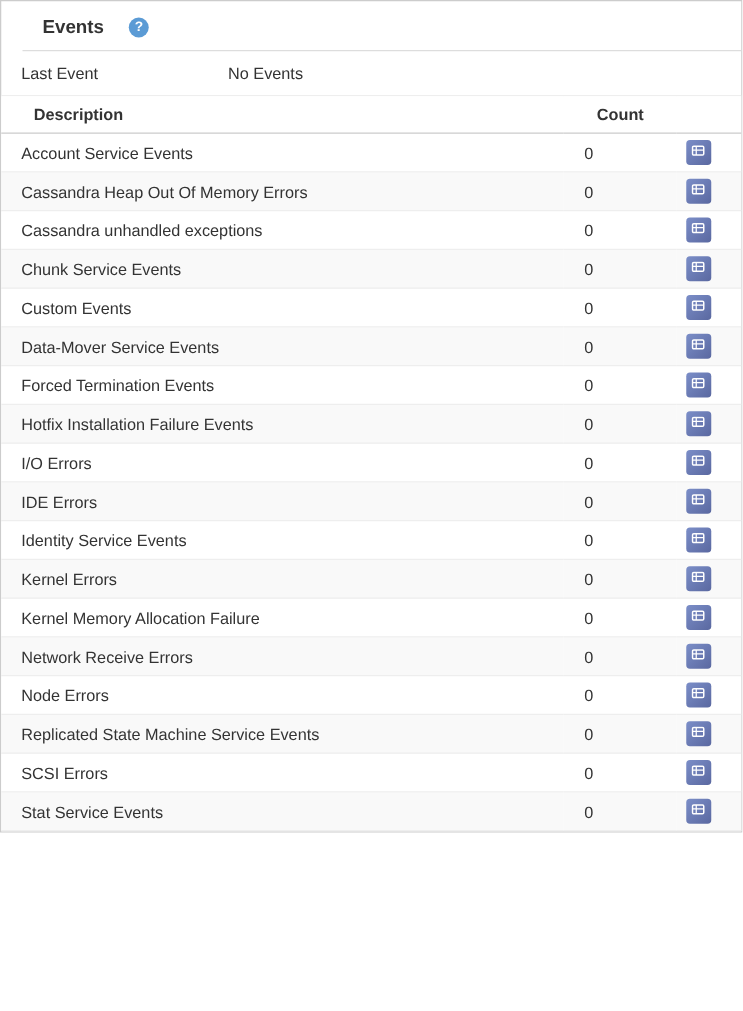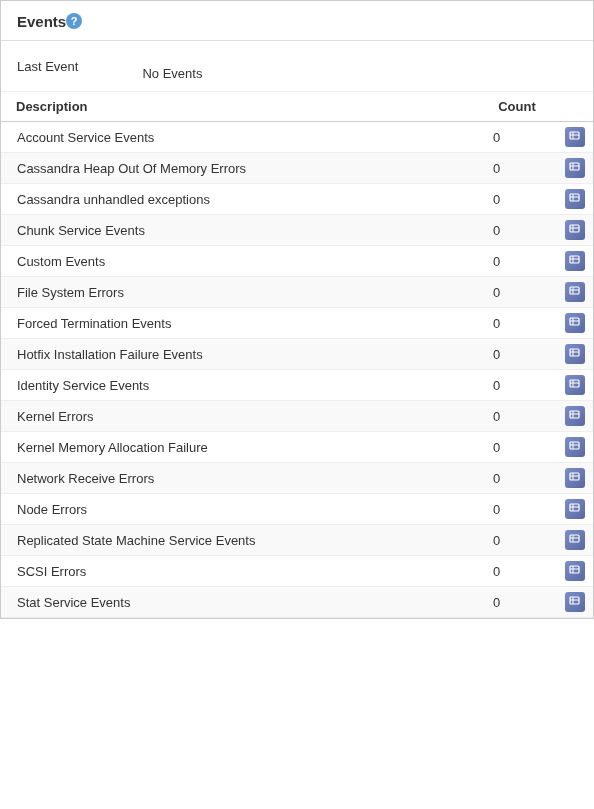--- a/index.html
+++ b/index.html
@@ -12,23 +12,25 @@
       min-height: 809px;
     }
     .page-container {
       width: 594px;
       padding: 0;
       border: 1px solid #ccc;
       background: #fff;
     }
     .page-header {
       display: flex;
+      align-items: center;
       padding: 12px 16px 10px 16px;
       border-bottom: 1px solid #ddd;
-      gap: 0;
+      gap: 20px;
+      margin-left: 17px;
     }
     .page-title {
       font-size: 15px;
       font-weight: bold;
       color: #333;
     }
     .help-icon {
       width: 16px;
       height: 16px;
       background: #5b9bd5;
@@ -38,43 +40,42 @@
       justify-content: center;
       color: #fff;
       font-size: 11px;
       font-weight: bold;
       cursor: pointer;
     }
     .last-event-row {
       display: flex;
       align-items: center;
       padding: 10px 16px 10px 16px;
-      gap: 64px;
+      gap: 104px;
       border-bottom: 1px solid #eee;
     }
     .last-event-label {
       font-size: 13px;
       color: #333;
       font-weight: normal;
     }
     .last-event-value {
       font-size: 13px;
       color: #333;
-      margin-top: 15px;
     }
     .events-table {
       width: 100%;
       border-collapse: collapse;
     }
     .events-table thead tr {
       background: #e8e8e8;
     }
     .events-table th {
       text-align: left;
-      padding: 7px 15px;
+      padding: 7px 26px;
       font-size: 13px;
       font-weight: bold;
       color: #333;
       border-bottom: 1px solid #ccc;
     }
     .events-table th.count-col {
       width: 80px;
       text-align: center;
     }
     .events-table td {
@@ -196,21 +197,21 @@
             <div class="action-btn-inner">
               <svg viewBox="0 0 12 12" xmlns="http://www.w3.org/2000/svg">
       <rect x="1" y="1" width="9" height="7" rx="1" stroke="white" stroke-width="1.2" fill="none"></rect>
       <line x1="1" y1="4" x2="10" y2="4" stroke="white" stroke-width="1"></line>
       <line x1="4" y1="1" x2="4" y2="8" stroke="white" stroke-width="1"></line>
     </svg>
             </div>
           </td>
         </tr>
         <tr>
-          <td>File System Errors</td>
+          <td>Data-Mover Service Events</td>
           <td class="count-cell">0</td>
           <td class="action-cell">
             <div class="action-btn-inner">
               <svg viewBox="0 0 12 12" xmlns="http://www.w3.org/2000/svg">
       <rect x="1" y="1" width="9" height="7" rx="1" stroke="white" stroke-width="1.2" fill="none"></rect>
       <line x1="1" y1="4" x2="10" y2="4" stroke="white" stroke-width="1"></line>
       <line x1="4" y1="1" x2="4" y2="8" stroke="white" stroke-width="1"></line>
     </svg>
             </div>
           </td>
@@ -223,20 +224,46 @@
               <svg viewBox="0 0 12 12" xmlns="http://www.w3.org/2000/svg">
       <rect x="1" y="1" width="9" height="7" rx="1" stroke="white" stroke-width="1.2" fill="none"></rect>
       <line x1="1" y1="4" x2="10" y2="4" stroke="white" stroke-width="1"></line>
       <line x1="4" y1="1" x2="4" y2="8" stroke="white" stroke-width="1"></line>
     </svg>
             </div>
           </td>
         </tr>
         <tr>
           <td>Hotfix Installation Failure Events</td>
+          <td class="count-cell">0</td>
+          <td class="action-cell">
+            <div class="action-btn-inner">
+              <svg viewBox="0 0 12 12" xmlns="http://www.w3.org/2000/svg">
+      <rect x="1" y="1" width="9" height="7" rx="1" stroke="white" stroke-width="1.2" fill="none"></rect>
+      <line x1="1" y1="4" x2="10" y2="4" stroke="white" stroke-width="1"></line>
+      <line x1="4" y1="1" x2="4" y2="8" stroke="white" stroke-width="1"></line>
+    </svg>
+            </div>
+          </td>
+        </tr>
+        <tr>
+          <td>I/O Errors</td>
+          <td class="count-cell">0</td>
+          <td class="action-cell">
+            <div class="action-btn-inner">
+              <svg viewBox="0 0 12 12" xmlns="http://www.w3.org/2000/svg">
+      <rect x="1" y="1" width="9" height="7" rx="1" stroke="white" stroke-width="1.2" fill="none"></rect>
+      <line x1="1" y1="4" x2="10" y2="4" stroke="white" stroke-width="1"></line>
+      <line x1="4" y1="1" x2="4" y2="8" stroke="white" stroke-width="1"></line>
+    </svg>
+            </div>
+          </td>
+        </tr>
+        <tr>
+          <td>IDE Errors</td>
           <td class="count-cell">0</td>
           <td class="action-cell">
             <div class="action-btn-inner">
               <svg viewBox="0 0 12 12" xmlns="http://www.w3.org/2000/svg">
       <rect x="1" y="1" width="9" height="7" rx="1" stroke="white" stroke-width="1.2" fill="none"></rect>
       <line x1="1" y1="4" x2="10" y2="4" stroke="white" stroke-width="1"></line>
       <line x1="4" y1="1" x2="4" y2="8" stroke="white" stroke-width="1"></line>
     </svg>
             </div>
           </td>

